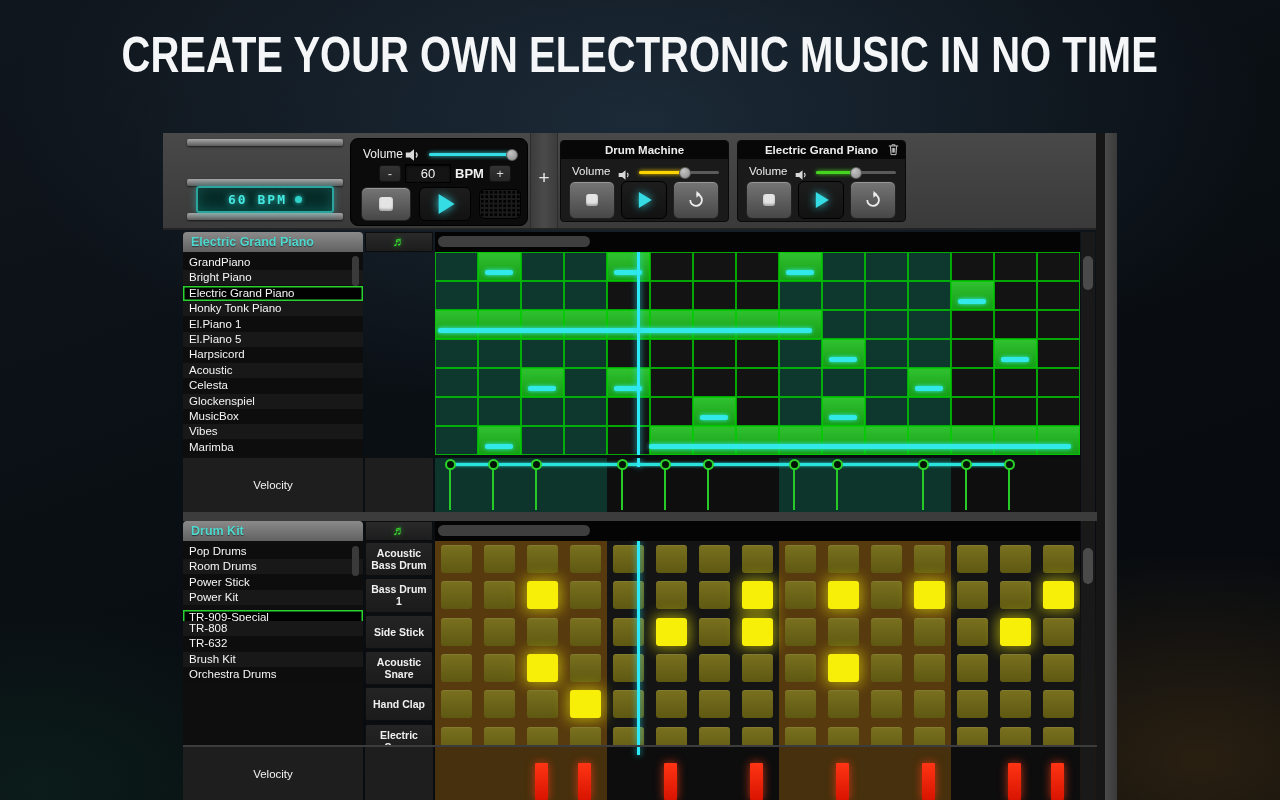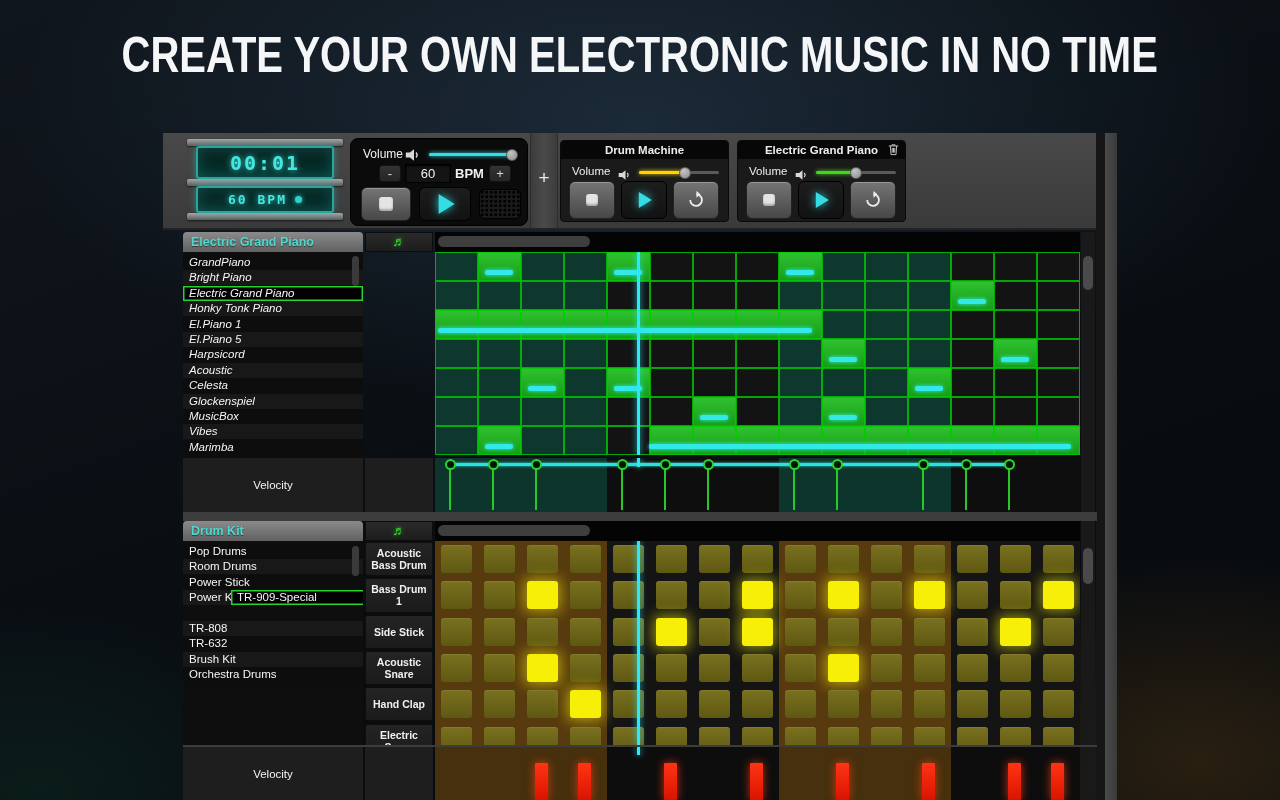--- a/index.html
+++ b/index.html
@@ -102,23 +102,20 @@
   <div id="banner" class="abs">
     <span>CREATE YOUR OWN ELECTRONIC MUSIC IN NO TIME</span>
   </div>
 
 
   <div id="toolbar" class="abs"></div>
 
   <div class="rail abs" style="top:139px"></div>
   <div class="rail abs" style="top:179px"></div>
   <div class="rail abs" style="top:213px"></div>
-  <div id="lcd-time" class="lcd abs">
-    <span>00:01</span>
-  </div>
   <div id="lcd-bpm" class="lcd abs">
     <span>60 BPM</span>
     <span id="lcd-dot"></span>
   </div>
 
   <div id="transport" class="abs">
     <span class="tp-label" style="position:absolute;left:12px;top:8px;">Volume</span>
     <svg style="position:absolute;left:54px;top:9px;" width="18" height="14" viewBox="0 0 22 16">
       <polygon points="1,5 6,5 11,1 11,15 6,11 1,11" fill="#d8d8d8"></polygon>
       <path d="M13.5 5 A 4.5 4.5 0 0 1 13.5 11" stroke="#d8d8d8" stroke-width="1.6" fill="none"></path>
@@ -196,21 +193,21 @@
 
   <div id="right-gutter-dark" class="abs"></div>
   <div id="right-gutter" class="abs"></div>
 
   <div class="sec-header abs" style="left:183px;top:232px;">Electric Grand Piano</div>
   <div class="icon-box abs" style="left:365px;top:232px;">♬</div>
   <div class="timeline abs" style="left:435px;top:232px;">
       <div class="thumb"></div>
     </div>
 
-  <div id="piano-list" class="listbox abs" style="left:183px;top:252px;height:225px;font-style:italic;">
+  <div id="piano-list" class="listbox abs" style="left:183px;top:252px;height:225px;">
       <div class="lrow" style="position: absolute; top: 3px;">GrandPiano</div>
       <div class="lrow alt" style="position: absolute; top: 18.4px;">Bright Piano</div>
       <div class="lrow sel" style="position: absolute; top: 33.8px;">Electric Grand Piano</div>
       <div class="lrow alt" style="position: absolute; top: 49.2px;">Honky Tonk Piano</div>
       <div class="lrow" style="position: absolute; top: 64.6px;">El.Piano 1</div>
       <div class="lrow alt" style="position: absolute; top: 80px;">El.Piano 5</div>
       <div class="lrow" style="position: absolute; top: 95.4px;">Harpsicord</div>
       <div class="lrow alt" style="position: absolute; top: 110.8px;">Acoustic</div>
       <div class="lrow" style="position: absolute; top: 126.2px;">Celesta</div>
       <div class="lrow alt" style="position: absolute; top: 141.6px;">Glockenspiel</div>
@@ -384,21 +381,21 @@
   <div class="icon-box abs" style="left:365px;top:521px;">♬</div>
   <div class="timeline abs" style="left:435px;top:521px;">
       <div class="thumb"></div>
     </div>
 
   <div id="drum-list" class="listbox abs" style="left:183px;top:541px;height:204px;">
       <div class="lrow" style="position: absolute; top: 3px;">Pop Drums</div>
       <div class="lrow alt" style="position: absolute; top: 18.4px;">Room Drums</div>
       <div class="lrow" style="position: absolute; top: 33.8px;">Power Stick</div>
       <div class="lrow alt" style="position: absolute; top: 49.2px;">Power Kit</div>
-      <div class="lrow sel" style="position: absolute; top: 49px; margin-left: 48px;">TR-909-Special</div>
+      <div class="lrow sel" style="position: absolute; top: 69px;">TR-909-Special</div>
       <div class="lrow alt" style="position: absolute; top: 80px;">TR-808</div>
       <div class="lrow" style="position: absolute; top: 95.4px;">TR-632</div>
       <div class="lrow alt" style="position: absolute; top: 110.8px;">Brush Kit</div>
       <div class="lrow" style="position: absolute; top: 126.2px;">Orchestra Drums</div>
     </div>
   <div class="list-scroll" style="left:352px;top:546px;"></div>
   <div id="drum-labels" class="labelcol abs" style="left:365px;top:541px;height:204px;">
       <div class="nlabel" style="position: absolute; top: 1px; height: 34.3px; font-size: 10.5px; font-weight: 600; line-height: 1.15; padding: 0px 2px;">Acoustic Bass Drum</div>
       <div class="nlabel" style="position: absolute; top: 37.3px; height: 34.3px; font-size: 10.5px; font-weight: 600; line-height: 1.15; padding: 0px 2px;">Bass Drum 1</div>
       <div class="nlabel" style="position: absolute; top: 73.6px; height: 34.3px; font-size: 10.5px; font-weight: 600; line-height: 1.15; padding: 0px 2px;">Side Stick</div>

